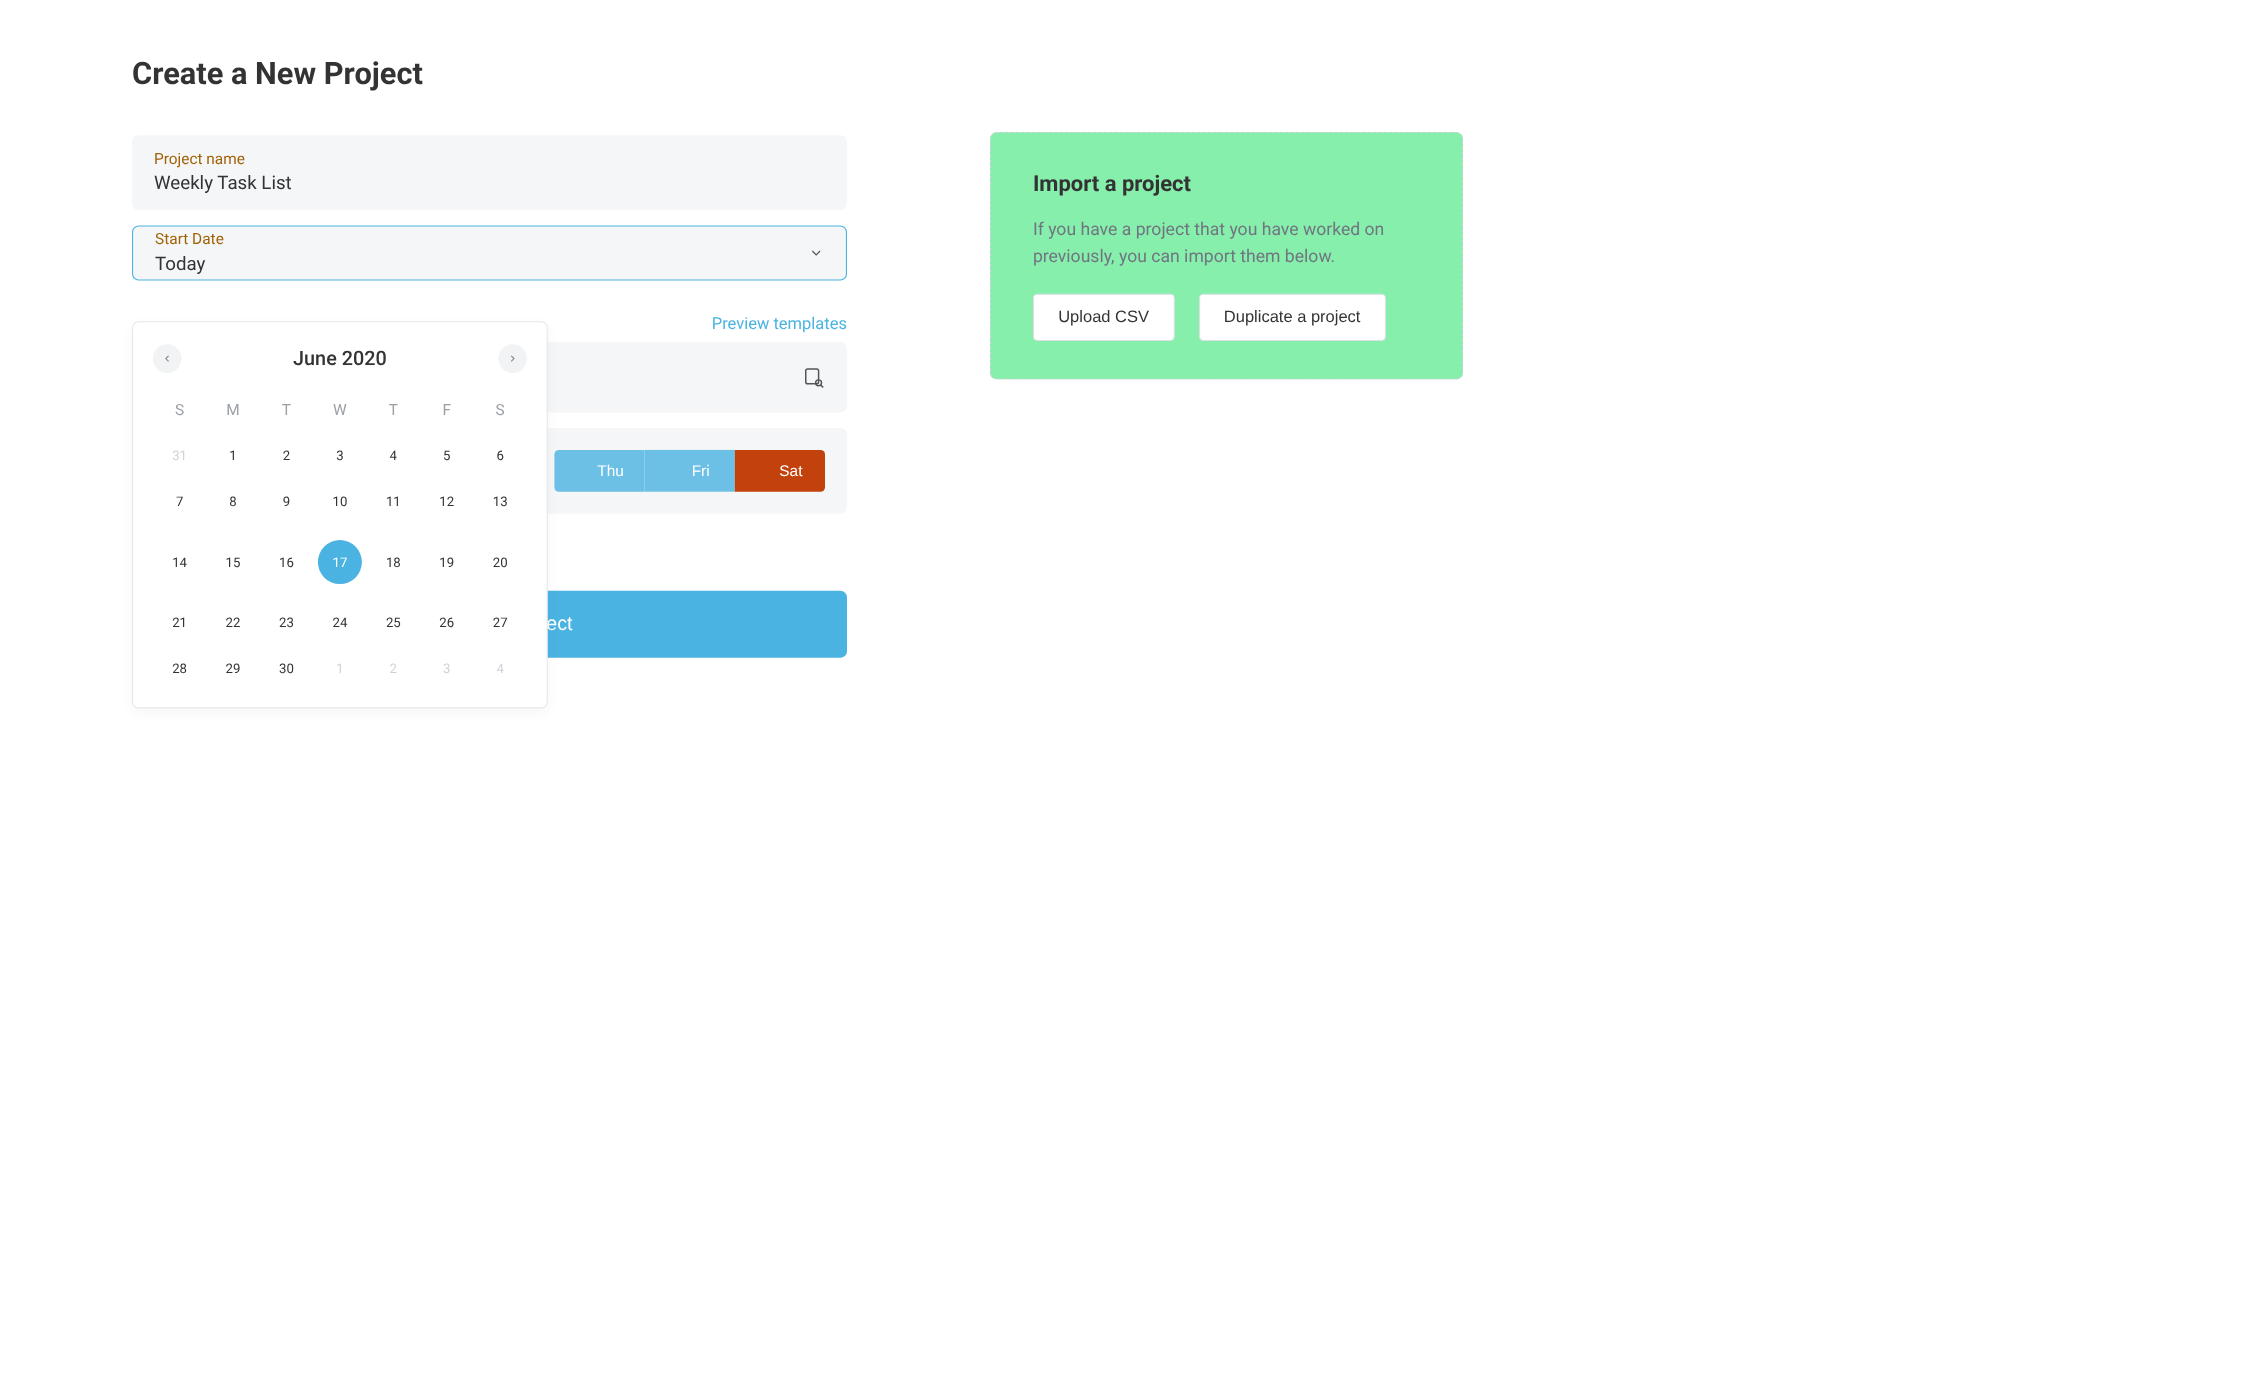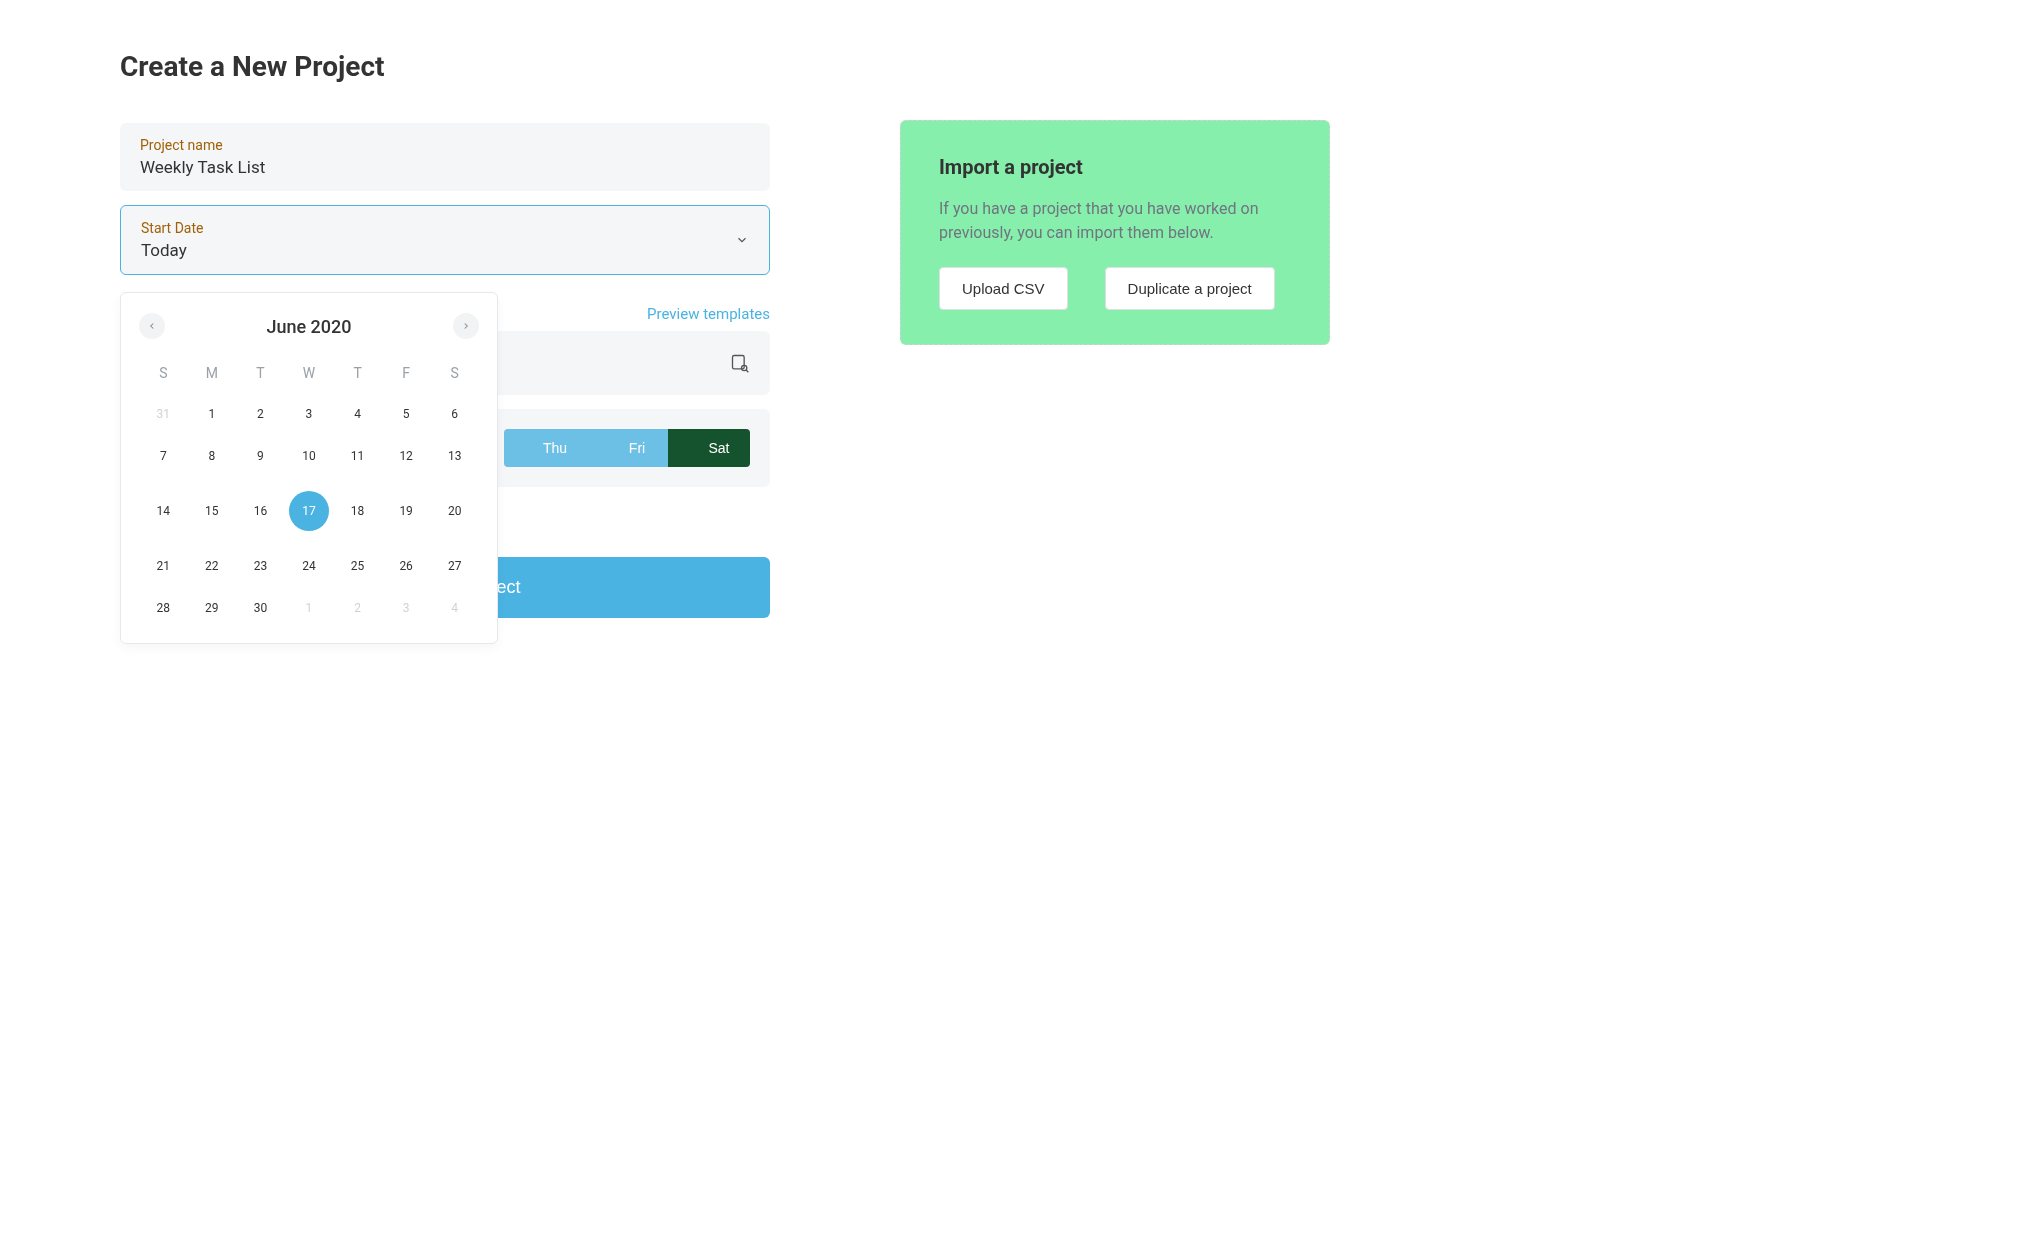--- a/index.html
+++ b/index.html
@@ -43,21 +43,21 @@
   border-radius: 6px;
   padding: 14px 20px;
   margin-bottom: 14px;
   position: relative;
 }
 
 .field-active {
   background: #f5f6f8;
   border: 1.5px solid #4ab3e2;
   border-radius: 6px;
-  padding: 14px 20px;
+  padding: 4px 20px;
   margin-bottom: 14px;
   position: relative;
 }
 
 .field-label {
   font-size: 14px;
   color: #a16207;
   margin-bottom: 4px;
 }
 
@@ -125,21 +125,21 @@
   justify-content: center;
   font-size: 14px;
   color: #fff;
   background: #6cc0e5;
   border: none;
   cursor: pointer;
   padding-left: 20px;
 }
 
 .day-btn.inactive {
-  background: #14532d;
+  background: #c2410c;
 }
 
 .day-btn:first-child {
   border-top-left-radius: 4px;
   border-bottom-left-radius: 4px;
 }
 
 .day-btn:last-child {
   border-top-right-radius: 4px;
   border-bottom-right-radius: 4px;
@@ -250,21 +250,21 @@
 
 .import-panel p {
   font-size: 16px;
   color: #707580;
   line-height: 1.5;
   margin-bottom: 22px;
 }
 
 .import-buttons {
   display: flex;
-  gap: 37px;
+  gap: 22px;
   align-items: center;
 }
 
 .import-btn {
   background: #fff;
   border: 1px solid #dcdfe3;
   border-radius: 4px;
   padding: 12px 22px;
   font-size: 15px;
   color: #333;

